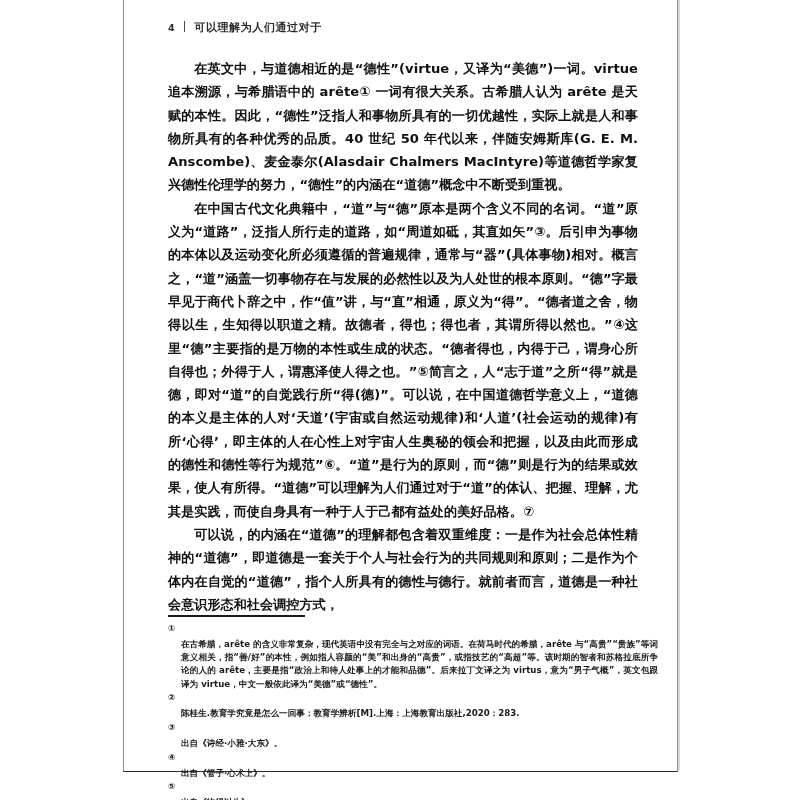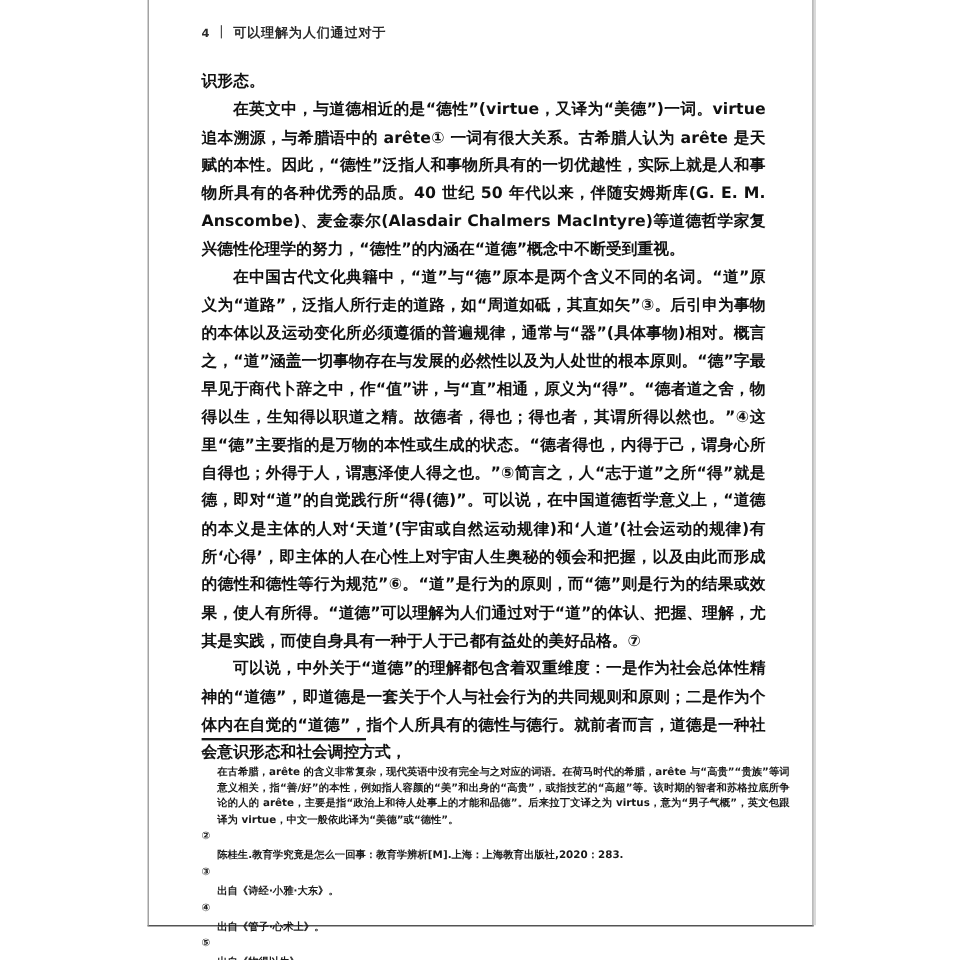--- a/index.html
+++ b/index.html
@@ -138,24 +138,23 @@
 
 <div id="page-sheet">
 
   <div class="running-head">
     <span class="rh-num">4</span>
     <span class="rh-rule"></span>
     <span class="rh-title">可以理解为人们通过对于</span>
   </div>
 
   <div class="body-col">
-    <p class="para">识形态。</p>
     <p class="para indent">在英文中，与道德相近的是“德性”(virtue，又译为“美德”)一词。virtue 追本溯源，与希腊语中的 arête① 一词有很大关系。古希腊人认为 arête 是天赋的本性。因此，“德性”泛指人和事物所具有的一切优越性，实际上就是人和事物所具有的各种优秀的品质。40 世纪 50 年代以来，伴随安姆斯库(G. E. M. Anscombe)、麦金泰尔(Alasdair Chalmers MacIntyre)等道德哲学家复兴德性伦理学的努力，“德性”的内涵在“道德”概念中不断受到重视。</p>
     <p class="para indent">在中国古代文化典籍中，“道”与“德”原本是两个含义不同的名词。“道”原义为“道路”，泛指人所行走的道路，如“周道如砥，其直如矢”③。后引申为事物的本体以及运动变化所必须遵循的普遍规律，通常与“器”(具体事物)相对。概言之，“道”涵盖一切事物存在与发展的必然性以及为人处世的根本原则。“德”字最早见于商代卜辞之中，作“值”讲，与“直”相通，原义为“得”。“德者道之舍，物得以生，生知得以职道之精。故德者，得也；得也者，其谓所得以然也。”④这里“德”主要指的是万物的本性或生成的状态。“德者得也，内得于己，谓身心所自得也；外得于人，谓惠泽使人得之也。”⑤简言之，人“志于道”之所“得”就是德，即对“道”的自觉践行所“得(德)”。可以说，在中国道德哲学意义上，“道德的本义是主体的人对‘天道’(宇宙或自然运动规律)和‘人道’(社会运动的规律)有所‘心得’，即主体的人在心性上对宇宙人生奥秘的领会和把握，以及由此而形成的德性和德性等行为规范”⑥。“道”是行为的原则，而“德”则是行为的结果或效果，使人有所得。“道德”可以理解为人们通过对于“道”的体认、把握、理解，尤其是实践，而使自身具有一种于人于己都有益处的美好品格。⑦</p>
-    <p class="para indent">可以说，中外关于“道德”的理解都包含着双重维度：一是作为社会总体性精神的“道德”，即道德是一套关于个人与社会行为的共同规则和原则；二是作为个体内在自觉的“道德”，指个人所具有的德性与德行。就前者而言，道德是一种社会意识形态和社会调控方式，</p>
+    <p class="para indent">可以说，的内涵在“道德”的理解都包含着双重维度：一是作为社会总体性精神的“道德”，即道德是一套关于个人与社会行为的共同规则和原则；二是作为个体内在自觉的“道德”，指个人所具有的德性与德行。就前者而言，道德是一种社会意识形态和社会调控方式，</p>
   </div>
 
   <div class="fn-rule"></div>
 
   <div class="footnotes">
     <div class="fn long">
       <span class="fn-mark">①</span>
       <span class="fn-text">在古希腊，arête 的含义非常复杂，现代英语中没有完全与之对应的词语。在荷马时代的希腊，arête 与“高贵”“贵族”等词意义相关，指“善/好”的本性，例如指人容颜的“美”和出身的“高贵”，或指技艺的“高超”等。该时期的智者和苏格拉底所争论的人的 arête，主要是指“政治上和待人处事上的才能和品德”。后来拉丁文译之为 virtus，意为“男子气概”，英文包跟译为 virtue，中文一般依此译为“美德”或“德性”。</span>
     </div>
     <div class="fn">

